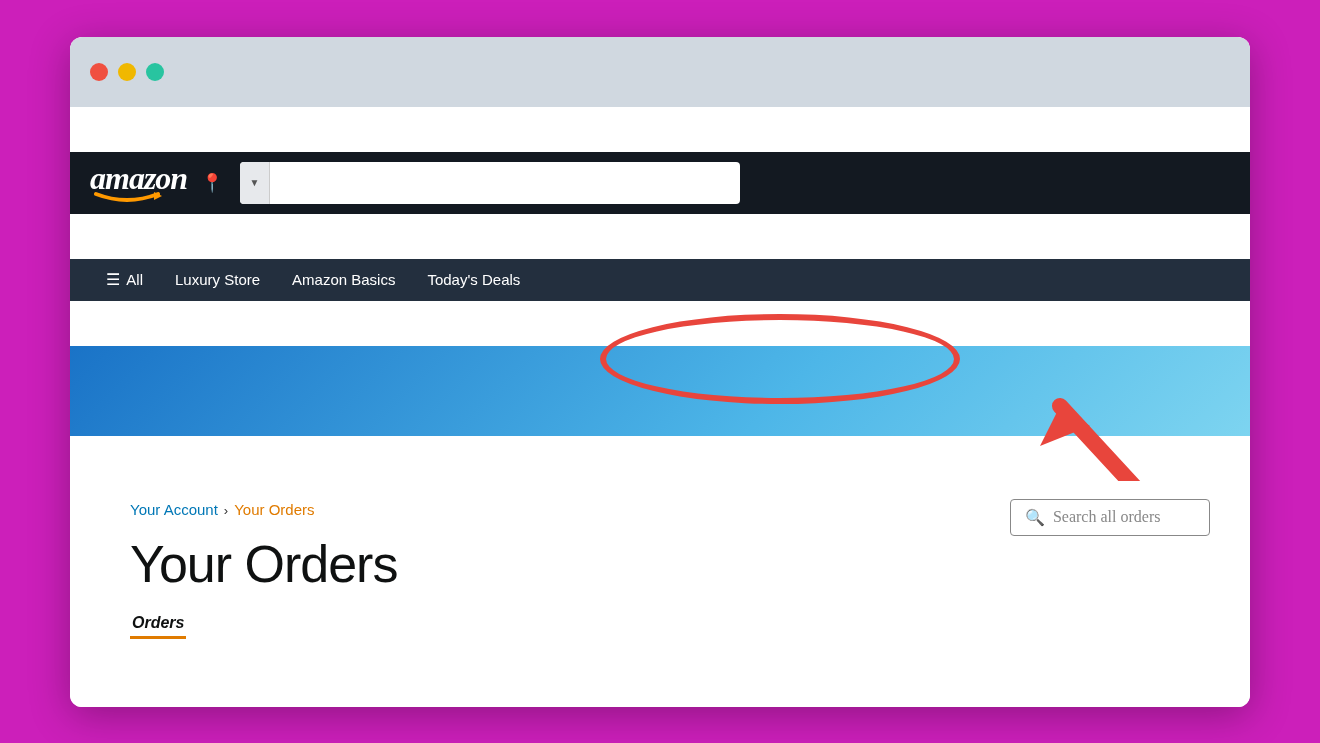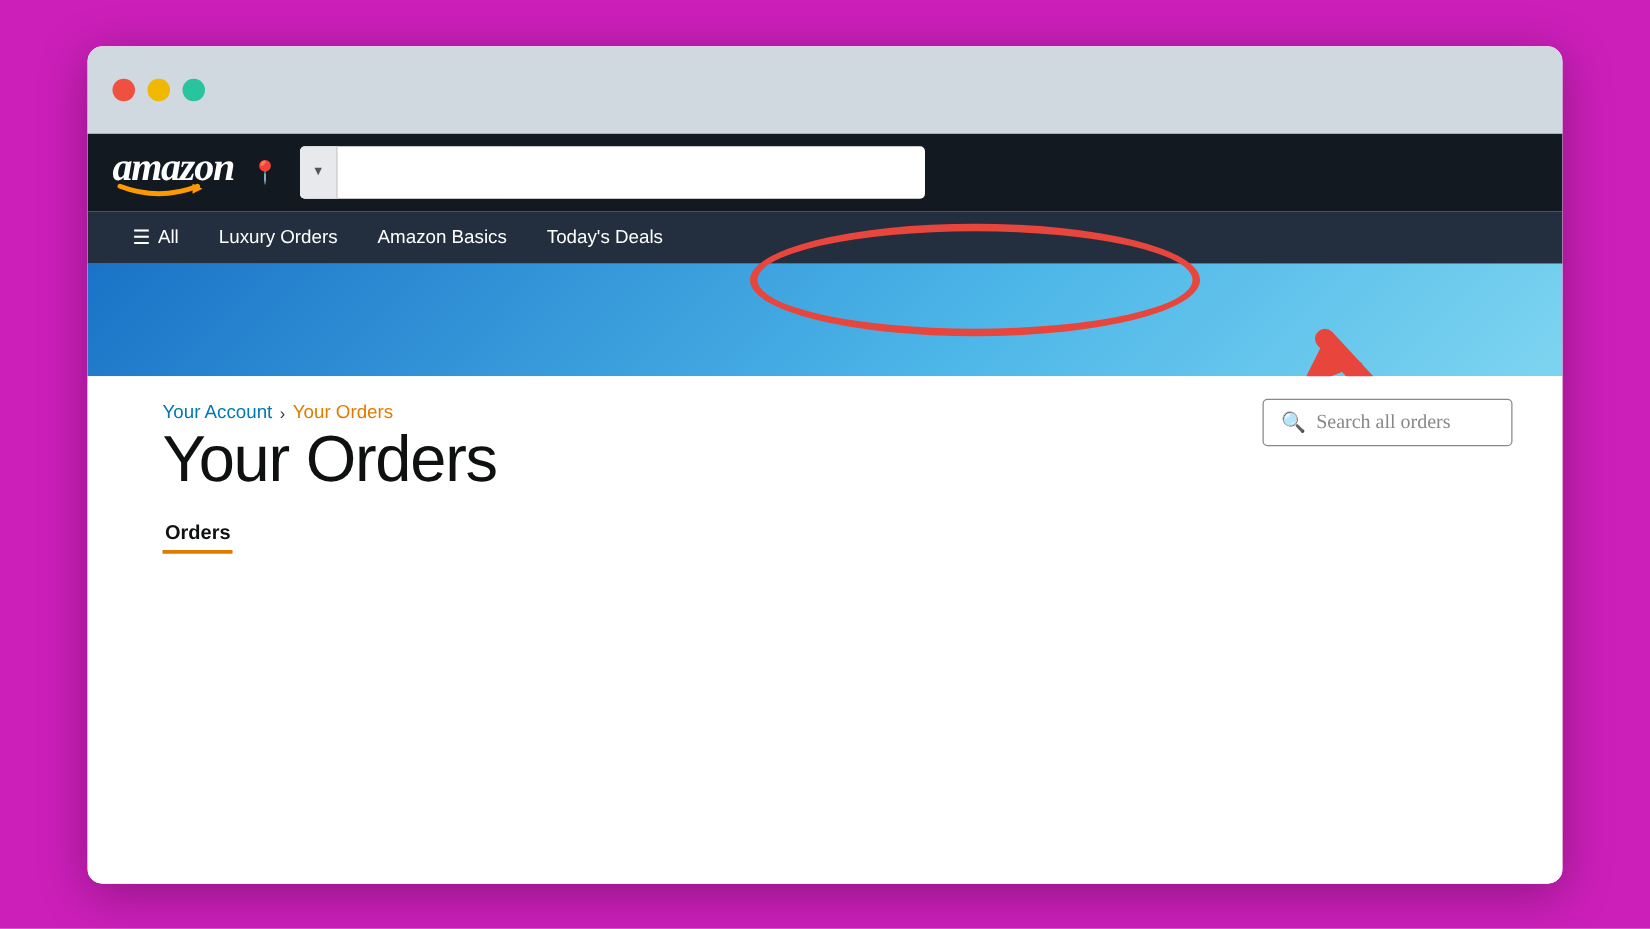--- a/index.html
+++ b/index.html
@@ -17,20 +17,21 @@
 
     .browser-window {
       width: 1180px;
       height: 670px;
       background: #fff;
       border-radius: 12px;
       overflow: hidden;
       box-shadow: 0 8px 40px rgba(0,0,0,0.3);
       display: flex;
       flex-direction: column;
+      gap: 45px;
     }
 
     
     .browser-chrome {
       background: #d0d8e0;
       height: 70px;
       display: flex;
       align-items: center;
       padding: 0 20px;
       gap: 10px;
@@ -163,20 +164,21 @@
       background: #fff;
       flex: 1;
       padding: 20px 60px;
       overflow: hidden;
     }
 
     .breadcrumb {
       display: flex;
       align-items: flex-end;
       gap: 6px;
+      margin-bottom: 16px;
       font-size: 15px;
     }
 
     .breadcrumb-link {
       color: #0077b6;
       cursor: pointer;
     }
 
     .breadcrumb-separator {
       color: #333;
@@ -201,20 +203,21 @@
     }
 
     .tab-item {
       font-size: 16px;
       font-weight: 600;
       color: #0f1111;
       padding: 4px 2px;
       cursor: pointer;
       border-bottom: 3px solid #e07b00;
       margin-right: 24px;
+      font-style: italic;
     }
 
     
     .search-orders-box {
       position: absolute;
       right: 40px;
       top: 18px;
       background: #fff;
       border: 1px solid #888;
       border-radius: 4px;
@@ -283,21 +286,21 @@
       </div>
     </div>
   </div>
 
   <div class="amazon-subnav">
     <div class="nav-item">
       <span class="hamburger-icon">☰</span>
       <span>All</span>
     </div>
     <div class="nav-item">
-      <span>Luxury Orders</span>
+      <span>Luxury Store</span>
     </div>
     <div class="nav-item">
       <span>Amazon Basics</span>
     </div>
     <div class="nav-item todays-deals-item">
       <span>Today's Deals</span>
     </div>
   </div>
 
   <div class="blue-banner">

